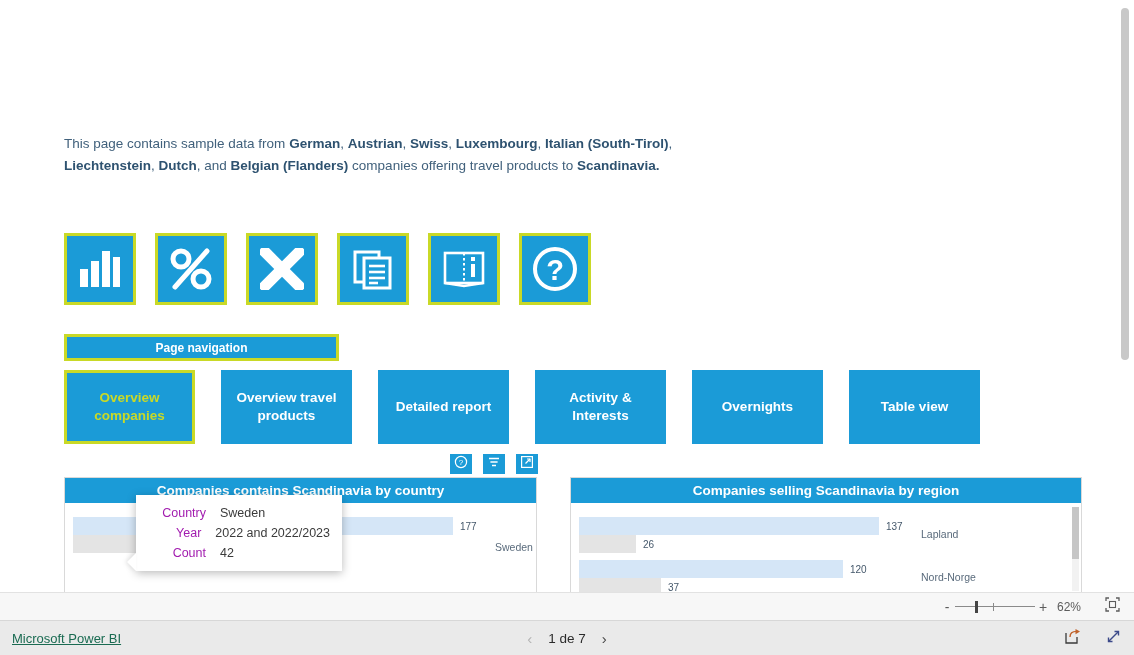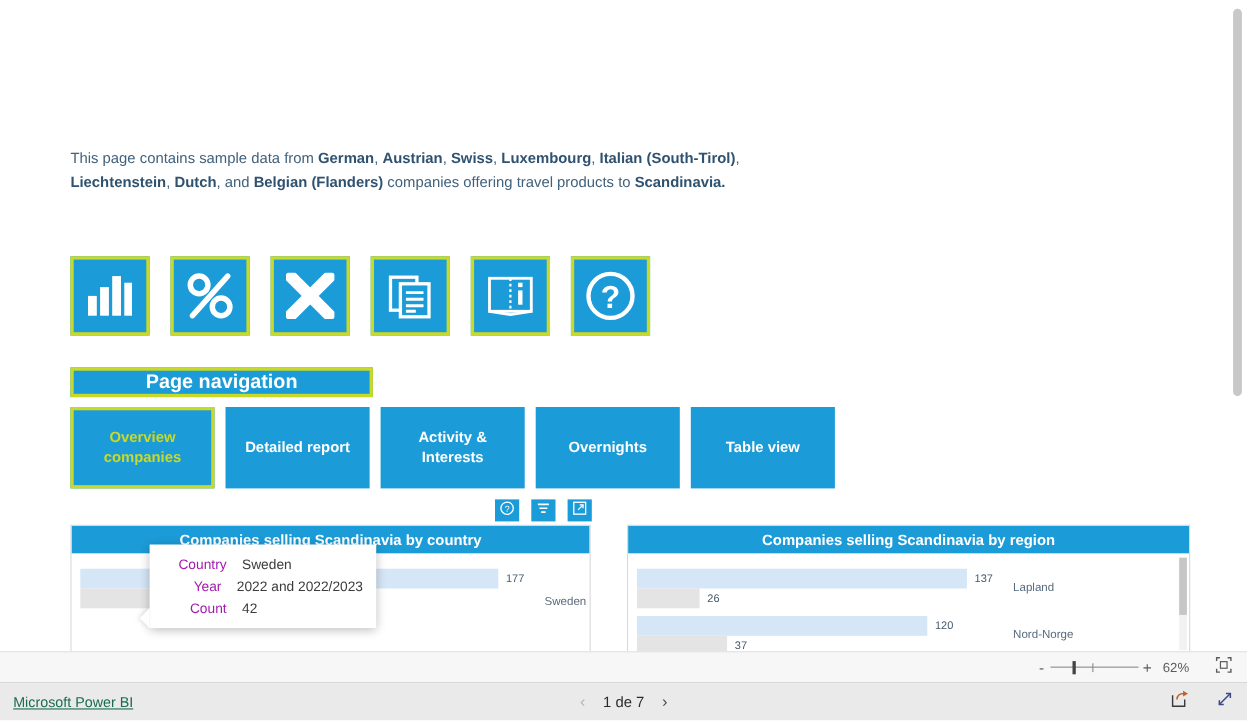--- a/index.html
+++ b/index.html
@@ -98,34 +98,34 @@
 
   
   .pagenav-bar {
     position: absolute;
     left: 64px; top: 334px;
     width: 275px;
     height: 27px;
     background: #1b9bd7;
     border: 3px solid #c9d927;
     color: #ffffff;
-    font-size: 18px;
+    font-size: 12px;
     font-weight: bold;
     display: flex;
     align-items: center;
     justify-content: center;
     cursor: pointer;
   }
 
   
   .nav-row {
     position: absolute;
     left: 64px; top: 370px;
     display: flex;
-    gap: 10px;
+    gap: 26px;
   }
   .nav-btn {
     width: 131px;
     height: 74px;
     background: #1b9bd7;
     color: #ffffff;
     font-size: 13.5px;
     font-weight: bold;
     display: flex;
     align-items: center;
@@ -438,20 +438,23 @@
 
     <div class="pagenav-bar">
       <span>Page navigation</span>
     </div>
 
     <div class="nav-row">
       <div class="nav-btn active">
         <span>Overview companies</span>
       </div>
       <div class="nav-btn">
+        <span>Overview travel products</span>
+      </div>
+      <div class="nav-btn">
         <span>Detailed report</span>
       </div>
       <div class="nav-btn">
         <span>Activity &amp; Interests</span>
       </div>
       <div class="nav-btn">
         <span>Overnights</span>
       </div>
       <div class="nav-btn">
         <span>Table view</span>
@@ -481,21 +484,21 @@
           <svg width="14" height="14" viewBox="0 0 14 14">
             <rect x="1.6" y="1.6" width="10.8" height="10.8" fill="none" stroke="#fff" stroke-width="1.2"></rect>
             <line x1="5.5" y1="8.5" x2="10" y2="4" stroke="#fff" stroke-width="1.2"></line>
             <polyline points="7,4 10,4 10,7" fill="none" stroke="#fff" stroke-width="1.2"></polyline>
           </svg>
         </span>
       </div>
     </div>
 
     <div class="chart-card left">
-      <div class="chart-head">Companies selling Scandinavia by country</div>
+      <div class="chart-head">Companies contains Scandinavia by country</div>
       <div class="chart-body">
         <div class="bar-group">
           <div class="bar-line">
             <div class="bar primary" style="width:380px"></div>
             <div class="bar-val">177</div>
           </div>
           <div class="bar-line">
             <div class="bar secondary" style="width:90px"></div>
             <div class="bar-val">42</div>
           </div>

